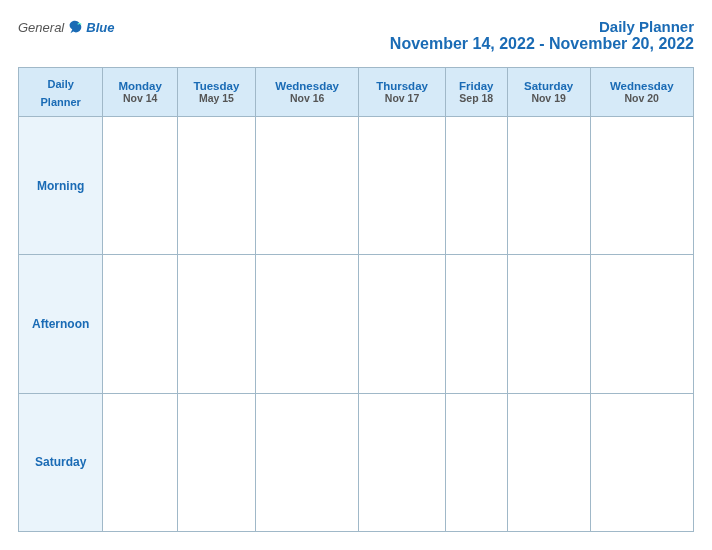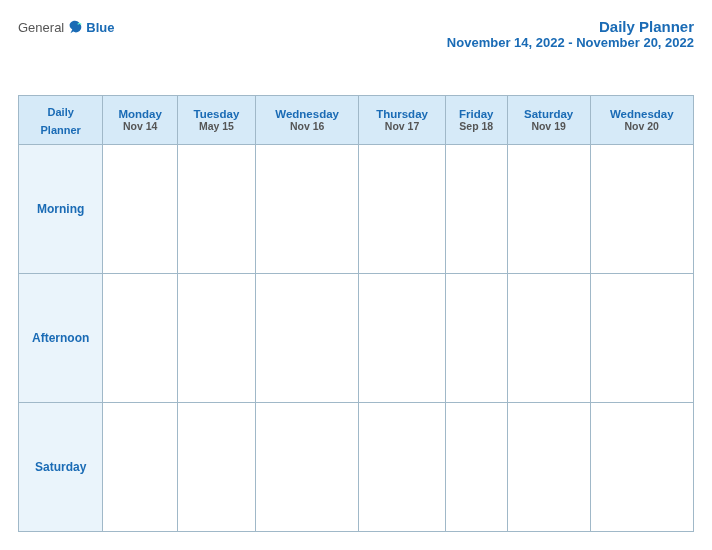--- a/index.html
+++ b/index.html
@@ -21,20 +21,21 @@
     .header {
       display: flex;
       justify-content: space-between;
       align-items: flex-start;
       margin-bottom: 14px;
     }
     .logo-area {
       display: flex;
       flex-direction: column;
       align-items: flex-start;
+      font-style: italic;
     }
     .logo-text {
       display: flex;
       align-items: center;
       gap: 2px;
     }
     .logo-general {
       font-size: 13px;
       color: #555;
       font-weight: normal;
@@ -51,30 +52,29 @@
     }
     .title-area {
       text-align: right;
     }
     .title-main {
       font-size: 15px;
       color: #1a6bb5;
       font-weight: bold;
     }
     .title-date {
-      font-size: 13px;
+      font-size: 16px;
       color: #1a6bb5;
       font-weight: bold;
     }
     .calendar-table {
       width: 100%;
       flex: 1;
       border-collapse: collapse;
       border: 1.5px solid #a0b8c8;
-      margin-top: 31px;
     }
     .calendar-table th, .calendar-table td {
       border: 1px solid #a0b8c8;
       text-align: center;
       vertical-align: middle;
       padding: 13px;
     }
     .header-row th {
       background: #d6eaf8;
       padding: 6px 4px;

